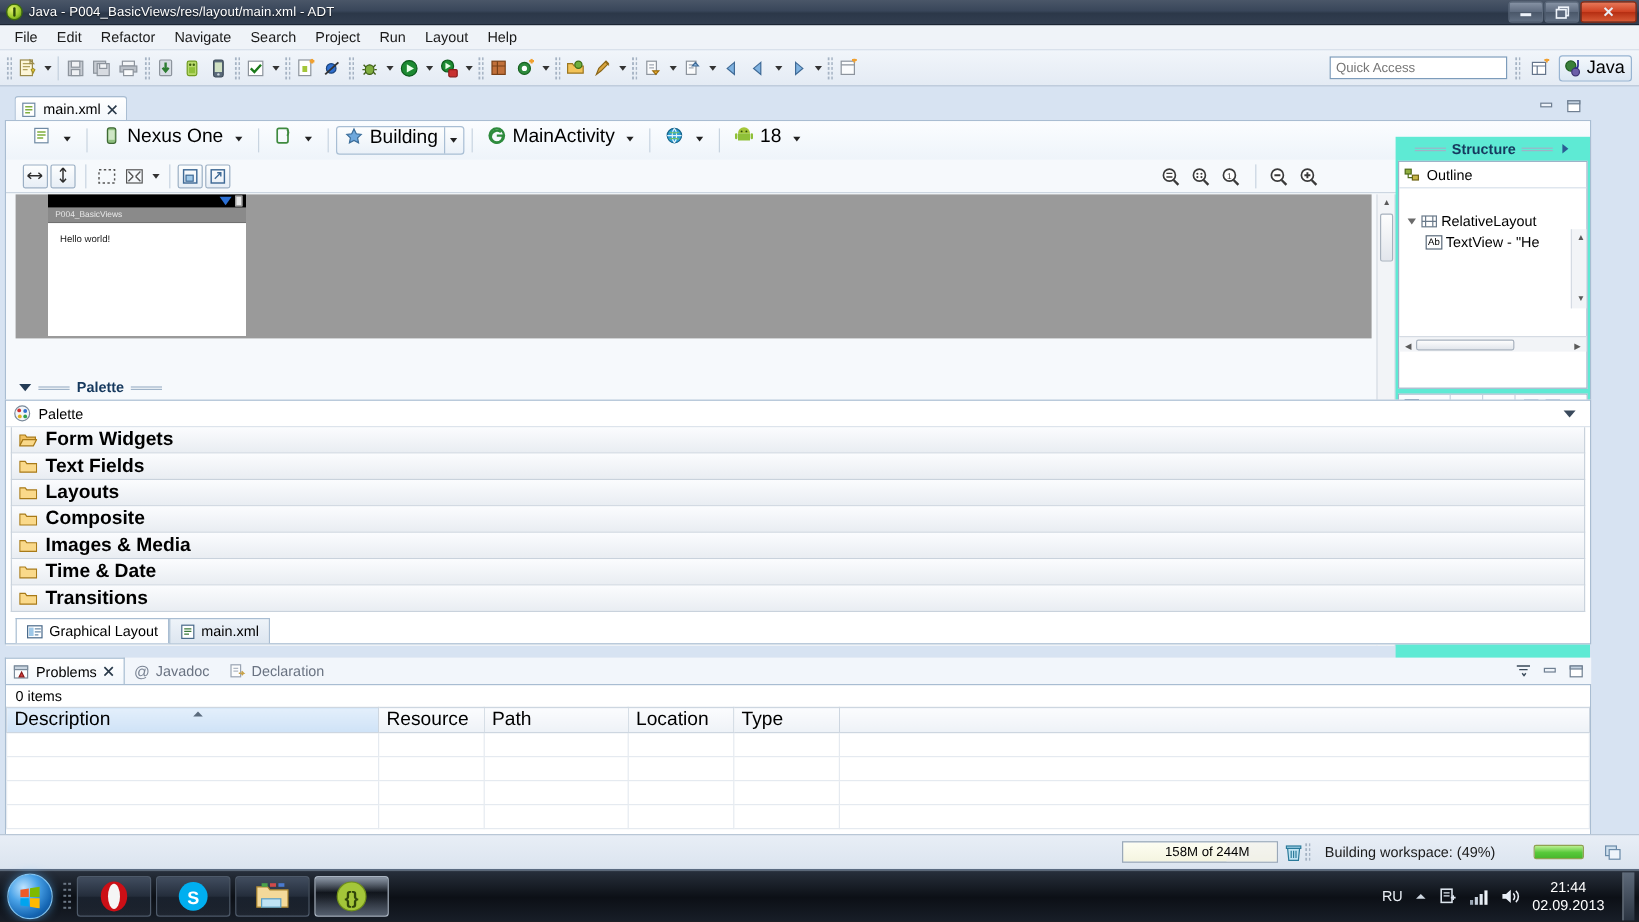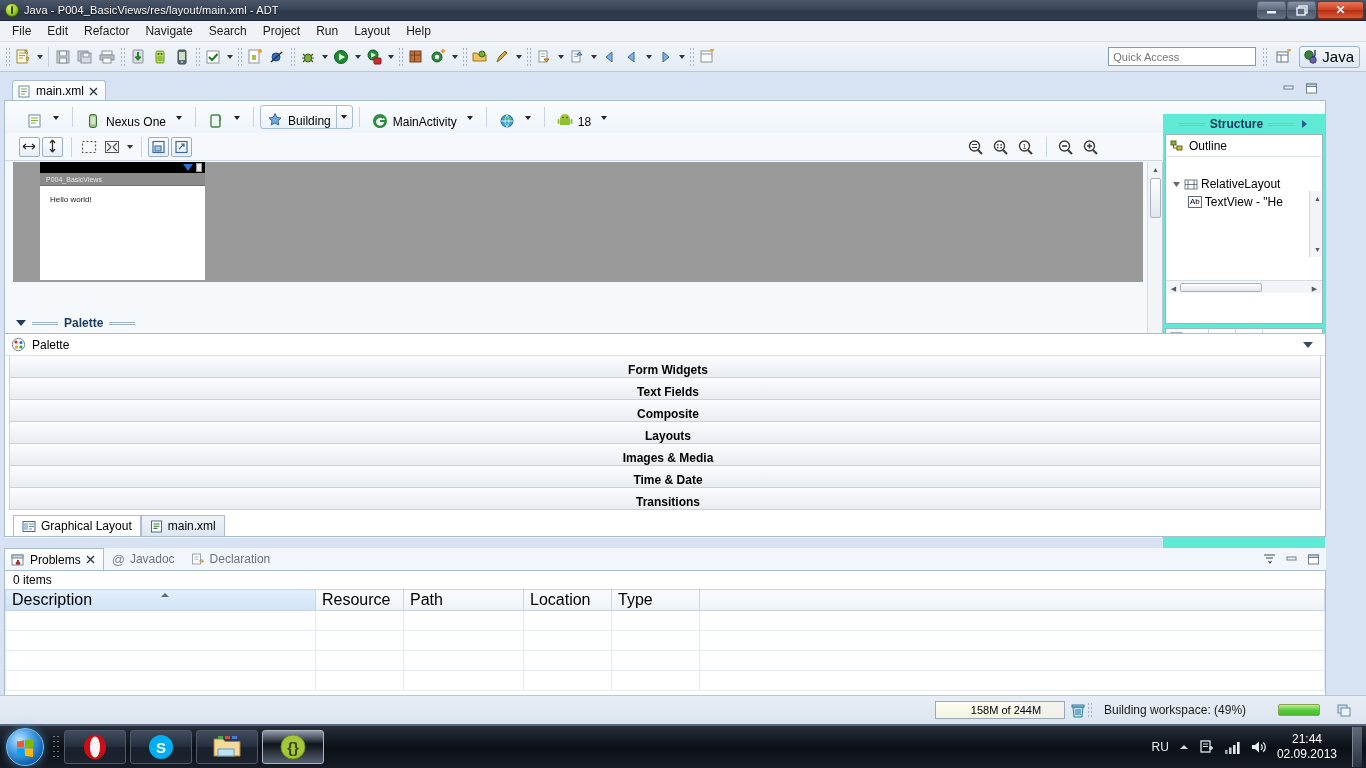--- a/index.html
+++ b/index.html
@@ -116,22 +116,22 @@
   .tab-min-max { position:absolute; right:8px; top:2px; display:flex; gap:10px; }
   .editor-body {
     position:absolute; left:0; top:20px; width: 1322px; height: 437px;
     background:#f6f9fc; border:1px solid #a9bdd2;
   }
   .lt-toolbar {
     height: 32px; display:flex; align-items:center; padding-left: 16px; gap: 0;
     background: linear-gradient(180deg,#fbfdff 0%,#eef4fa 100%);
   }
   .lt-combo {
-    height: 24px; display:flex; align-items:flex-end; gap:5px; padding: 0 2px 0 6px;
-    font-size: 12px;
+    height: 24px; display:flex; align-items:flex-start; gap:5px; padding: 0 2px 0 6px;
+    font-size: 16px;
   }
   .lt-combo.boxed {
     border:1px solid #a8bed4; border-radius:3px;
     background: linear-gradient(180deg,#fdfefe 0%,#eaf1f8 100%);
     padding-right: 0;
   }
   .combo-arrow { width:16px; height:22px; display:flex; align-items:center; justify-content:center; }
   .combo-arrow::after { content:""; border-left:3.5px solid transparent; border-right:3.5px solid transparent; border-top:4px solid #222; }
   .combo-arrow.boxed { border-left:1px solid #a8bed4; }
   .lt-sep { width:1px; height:20px; background:#c8d4e0; margin: 0 6px; }
@@ -225,23 +225,23 @@
   .pal-body {
     position:absolute; left:0; top:20px; width:1322px; height:204px;
     background:#fff; border:1px solid #a9bdd2;
   }
   .pal-title { height:22px; display:flex; align-items:center; gap:6px; padding-left:6px;
      font-size:12px; position:relative; border-bottom:1px solid #dde4ec;}
   .pal-title .chev { position:absolute; right:12px; width:0;height:0;
      border-left:5px solid transparent;border-right:5px solid transparent;border-top:6px solid #3a4a5c; }
   .pal-row {
     height: 22px; margin: 0 4px; display:flex; align-items:center; gap:7px; padding-left:6px;
-    font-weight:bold; font-size:12px;
+    font-weight:bold; font-size:16px;
     background: linear-gradient(180deg,#fbfcfe 0%,#e9edf2 100%);
-    border:1px solid #c9d2dc; border-top:none;flex-direction:column;
+    border:1px solid #c9d2dc; border-top:none;
   }
   .pal-row:first-of-type { border-top:1px solid #c9d2dc; }
   .bottom-tabs {
     position:absolute; left:8px; bottom:0px; height:22px; display:flex; align-items:flex-end;
   }
   .btab {
     height:21px; display:flex; align-items:center; gap:5px; padding: 0 8px;
     font-size:12px; border:1px solid #a9bdd2; border-bottom:none;
     background: linear-gradient(180deg,#eef3f9 0%,#dde6f0 100%);
   }
@@ -878,27 +878,27 @@
         <div class="pal-row">
           <svg width="15" height="13" class="svgicon">
             <path d="M0.5 11.5V2.5h4.5l1.3 1.8h8.2v7.2z" fill="#fad98a" stroke="#a87a18"></path>
           </svg>
           <span>Text Fields</span>
         </div>
         <div class="pal-row">
           <svg width="15" height="13" class="svgicon">
             <path d="M0.5 11.5V2.5h4.5l1.3 1.8h8.2v7.2z" fill="#fad98a" stroke="#a87a18"></path>
           </svg>
-          <span>Composite</span>
+          <span>Layouts</span>
         </div>
         <div class="pal-row">
           <svg width="15" height="13" class="svgicon">
             <path d="M0.5 11.5V2.5h4.5l1.3 1.8h8.2v7.2z" fill="#fad98a" stroke="#a87a18"></path>
           </svg>
-          <span>Layouts</span>
+          <span>Composite</span>
         </div>
         <div class="pal-row">
           <svg width="15" height="13" class="svgicon">
             <path d="M0.5 11.5V2.5h4.5l1.3 1.8h8.2v7.2z" fill="#fad98a" stroke="#a87a18"></path>
           </svg>
           <span>Images &amp; Media</span>
         </div>
         <div class="pal-row">
           <svg width="15" height="13" class="svgicon">
             <path d="M0.5 11.5V2.5h4.5l1.3 1.8h8.2v7.2z" fill="#fad98a" stroke="#a87a18"></path>

